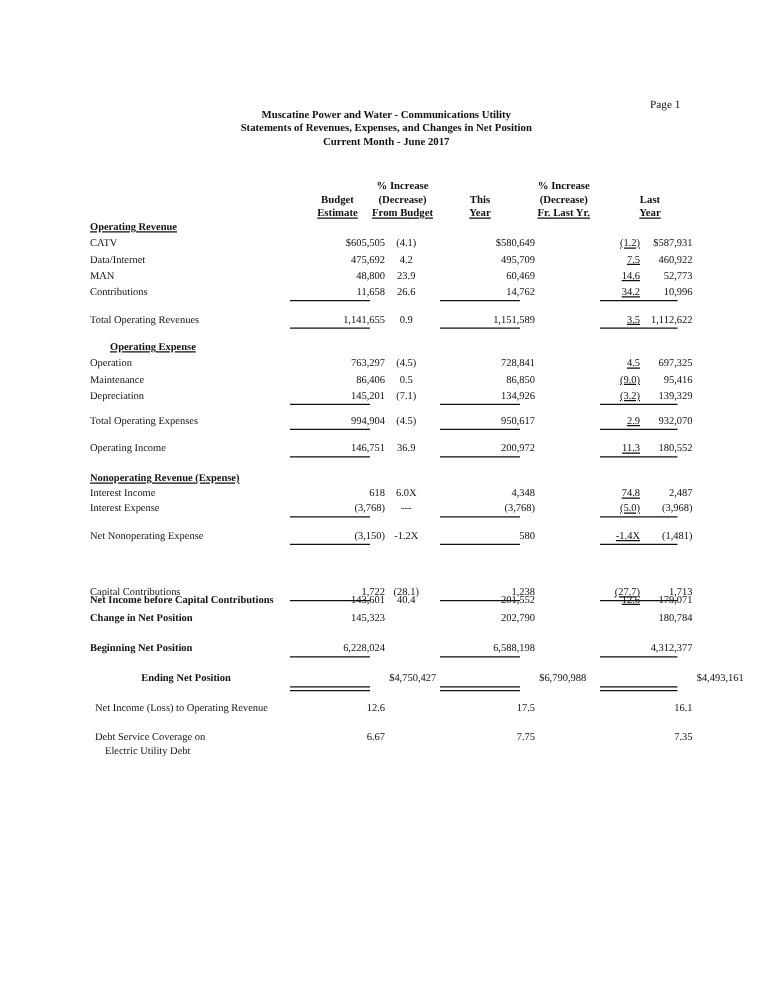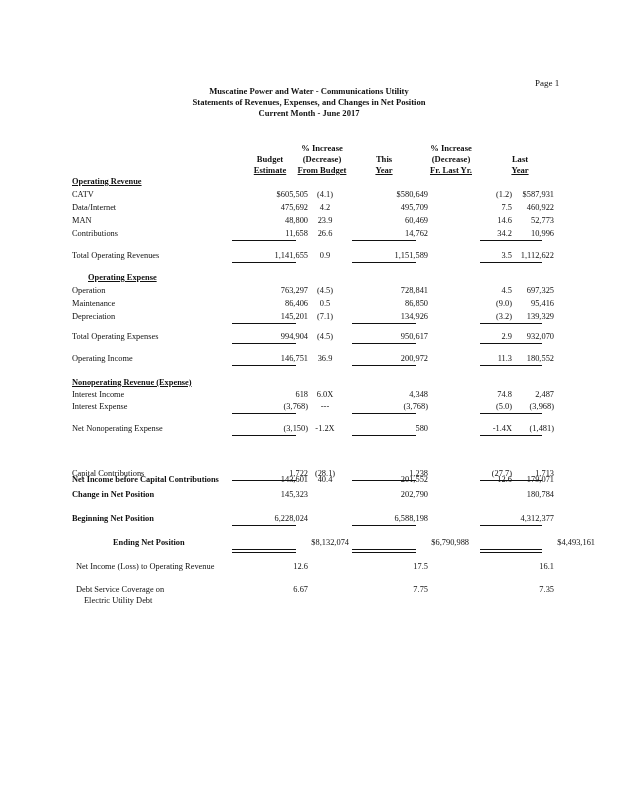--- a/index.html
+++ b/index.html
@@ -1,32 +1,32 @@
 <!DOCTYPE html>
 <html><head>
   <meta charset="utf-8">
   <style>
     html, body { margin: 0; padding: 0; background: #ffffff; }
     body { width: 618px; height: 800px; position: relative; overflow: hidden;
            font-family: "Liberation Serif", serif; color: #111; }
-    .page-num { position: absolute; left: 520px; top: 78px; font-size: 9px; margin-left: 15px; }
+    .page-num { position: absolute; left: 520px; top: 78px; font-size: 9px; }
     .titles { position: absolute; left: 0; width: 618px; top: 86px; text-align: center;
               font-weight: bold; font-size: 8.6px; line-height: 11px; }
     .hdr { position: absolute; top: 143px; font-weight: bold; font-size: 8.6px;
            line-height: 11px; text-align: center; }
     .hdr .u { text-decoration: underline; }
     .row { position: absolute; left: 12px; width: 618px; height: 12px; font-size: 8.4px; line-height: 12px; }
     .row .lbl { position: absolute; left: 60px; white-space: nowrap; }
     .row.bold .lbl { font-weight: bold; }
     .row .sec { font-weight: bold; text-decoration: underline; }
     .row .c { position: absolute; text-align: right; white-space: nowrap; }
     .c1 { left: 232px; width: 64px; }
     .c2 { left: 296px; width: 34px; text-align: center !important; }
     .c3 { left: 352px; width: 64px; }
-    .c4 { left: 466px; width: 34px; text-align: right; }
+    .c4 { left: 466px; width: 34px; text-align: right; text-decoration: underline; }
     .c5 { left: 480px; width: 62px; }
     .rule { position: absolute; height: 0; border-top: 1px solid #111; }
     .dbl { position: absolute; height: 2px; border-top: 1px solid #111; border-bottom: 1px solid #111; }
     .r1 { left: 232px; width: 64px; }
     .r3 { left: 352px; width: 64px; }
     .r5 { left: 480px; width: 62px; }
   </style>
 </head>
 <body>
 
@@ -229,21 +229,21 @@
       <span class="c c2"></span>
       <span class="c c3">6,588,198</span>
       <span class="c c4"></span>
       <span class="c c5">4,312,377</span>
     </div>
     <div class="rule r1" style="top: 525px;"></div>
     <div class="rule r3" style="top: 525px;"></div>
     <div class="rule r5" style="top: 525px;"></div>
     <div class="row bold" style="top: 537px; margin-left: 41px;">
       <span class="lbl">Ending Net Position</span>
-      <span class="c c1">$8,132,074</span>
+      <span class="c c1">$4,750,427</span>
       <span class="c c2"></span>
       <span class="c c3">$6,790,988</span>
       <span class="c c4"></span>
       <span class="c c5">$4,493,161</span>
     </div>
     <div class="dbl r1" style="top: 549px;"></div>
     <div class="dbl r3" style="top: 549px;"></div>
     <div class="dbl r5" style="top: 549px;"></div>
     <div class="row" style="top: 561px;">
       <span class="lbl" style="left: 64px;">Net Income (Loss) to Operating Revenue</span>

